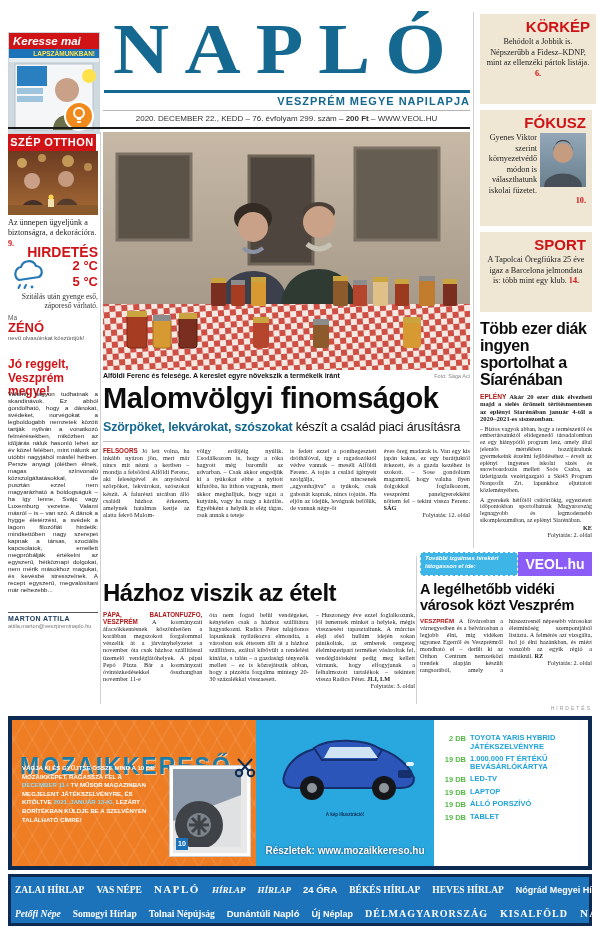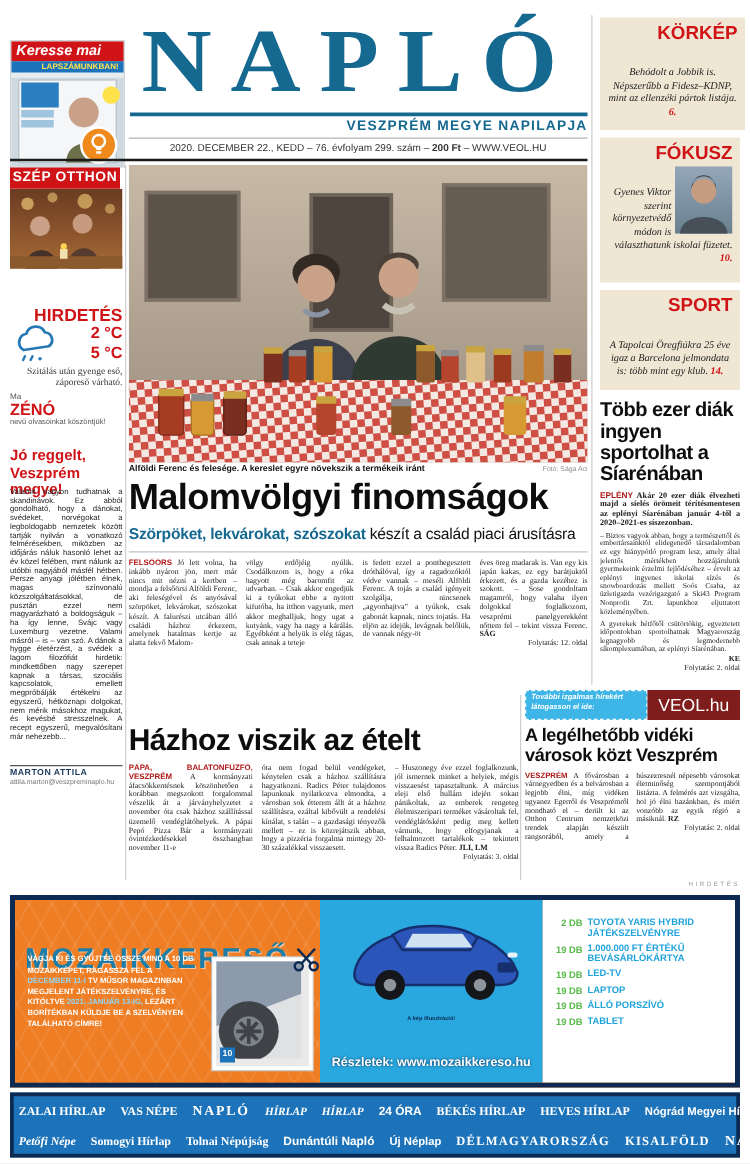--- a/index.html
+++ b/index.html
@@ -40,21 +40,21 @@
             font-size:12px;line-height:13.5px;}
   .op-body{font-family:"Liberation Sans",sans-serif;font-size:6.2px;line-height:7px;
            text-align:justify;color:#222;overflow:hidden;}
   .op-author{border-top:1px solid #555;font-family:"Liberation Sans",sans-serif;
              font-weight:bold;font-size:7px;color:#1a3a5c;padding-top:2px;letter-spacing:.4px;}
   .op-mail{font-family:"Liberation Sans",sans-serif;font-size:5.6px;color:#777;}
   
   .beige{background:#efe7d4;padding:5px 6px;box-sizing:border-box;}
   .sec-label{color:#d01317;font-family:"Liberation Sans",sans-serif;font-weight:bold;
              font-size:15px;text-align:right;line-height:16px;}
-  .sec-text{font-size:8.2px;line-height:1.28;color:#222;text-align:center;margin-top:18px;font-style:italic;}
+  .sec-text{font-size:8.2px;line-height:1.28;color:#222;text-align:center;margin-top:2px;}
   .ski-head{font-family:"Liberation Sans",sans-serif;font-weight:bold;font-size:16px;
             line-height:17px;letter-spacing:-.4px;color:#0d0d0d;}
   .ski-lead{font-size:6.6px;line-height:7.4px;font-weight:bold;text-align:justify;margin-top:5px;color:#222;}
   .ski-para{font-size:6px;line-height:6.8px;text-align:justify;margin-top:3px;color:#222;}
   .dl{color:#b01818;font-family:"Liberation Sans",sans-serif;font-weight:bold;}
   .sign{font-weight:bold;}
   .cont{text-align:right;font-size:6.2px;line-height:7px;color:#222;}
   
   .cap-row{display:flex;justify-content:space-between;align-items:baseline;}
   .cap-txt{font-family:"Liberation Sans",sans-serif;font-weight:bold;font-size:7px;color:#111;}
@@ -66,22 +66,22 @@
   .thin-rule{background:#c2c2c2;height:1px;}
   .cols{display:flex;gap:7px;overflow:hidden;}
   .col{flex:1;font-size:6.3px;line-height:7.1px;text-align:justify;color:#222;overflow:hidden;}
   .art2-head{font-family:"Liberation Sans",sans-serif;font-weight:bold;font-size:24px;
              letter-spacing:-.5px;color:#0d0d0d;}
   
   .veol{display:flex;height:24px;}
   .veol-blue{flex:1;background:#3db5e6;border:1.5px dashed rgba(255,255,255,.95);
              color:#fff;font-family:"Liberation Sans",sans-serif;font-weight:bold;font-style:italic;
              font-size:6px;line-height:7.5px;padding:2px 4px;box-sizing:border-box;}
-  .veol-orange{width:74px;background:#7f1d1d;color:#fff;display:flex;align-items:center;
-               justify-content:center;font-family:"Liberation Sans",sans-serif;font-weight:normal;font-size:14px;}
+  .veol-orange{width:74px;background:#8b5cf6;color:#fff;display:flex;align-items:center;
+               justify-content:center;font-family:"Liberation Sans",sans-serif;font-weight:bold;font-size:14px;}
   .liv-head{font-family:"Liberation Sans",sans-serif;font-weight:bold;font-size:14.5px;
             line-height:16px;letter-spacing:-.3px;color:#0d0d0d;margin-top:5px;}
   .liv-body{margin-top:4px;column-count:2;column-gap:6px;font-size:6.2px;line-height:7px;
             text-align:justify;color:#222;height:66px;overflow:hidden;}
   .hird{font-family:"Liberation Sans",sans-serif;font-size:5px;letter-spacing:2px;color:#999;text-align:right;}
   
   .ad{border:4px solid #0d2a52;box-sizing:border-box;display:flex;background:#ef7d23;}
   .ad-orange{width:244px;position:relative;background:
       repeating-linear-gradient(60deg,rgba(255,255,255,.07) 0 2px,transparent 2px 16px),
       repeating-linear-gradient(-60deg,rgba(255,255,255,.07) 0 2px,transparent 2px 16px),#ef7d23;}
@@ -168,20 +168,23 @@
     <circle cx="60" cy="10" r="6" fill="#f6d27a" opacity=".6"></circle>
     <circle cx="80" cy="16" r="4" fill="#f6d27a" opacity=".5"></circle>
     <circle cx="24" cy="30" r="8" fill="#caa188"></circle>
     <circle cx="58" cy="28" r="8" fill="#c59a7e"></circle>
     <path d="M12 64 C12 44 38 44 38 64 Z" fill="#46302a"></path>
     <path d="M46 64 C46 42 72 42 72 64 Z" fill="#553c2f"></path>
     <rect x="0" y="54" width="90" height="10" fill="#8a5a2d"></rect>
     <rect x="40" y="48" width="6" height="8" fill="#f2e2b0"></rect>
     <circle cx="43" cy="46" r="2.5" fill="#ffd34d"></circle>
   </svg>
+  <div class="abs small-serif" style="left:8px;top:218px;width:90px;">
+    <span>Az ünnepen ügyeljünk a biztonságra, a dekorációra. </span><span class="pageref">9.</span>
+  </div>
 
   <div class="abs wx-label" style="left:8px;top:244px;width:90px;">HIRDETÉS</div>
   <svg class="abs" style="left:10px;top:260px;" width="38" height="32" viewBox="0 0 38 32">
     <path d="M9 20 a7 7 0 0 1 2-13 a8 8 0 0 1 15-1 a6 6 0 0 1 3 11 Z" fill="none" stroke="#2679b5" stroke-width="2.2" stroke-linejoin="round"></path>
     <path d="M10 25 l-1.5 3 M16 25 l-1.5 3" stroke="#2679b5" stroke-width="2" stroke-linecap="round"></path>
     <circle cx="22" cy="27" r="1.4" fill="#2679b5"></circle>
   </svg>
   <div class="abs wx-temp" style="left:8px;top:258px;width:90px;">2 °C</div>
   <div class="abs wx-temp" style="left:8px;top:274px;width:90px;">5 °C</div>
   <div class="abs wx-fc" style="left:8px;top:292px;width:90px;">Szitálás után gyenge eső, záporeső várható.</div>

